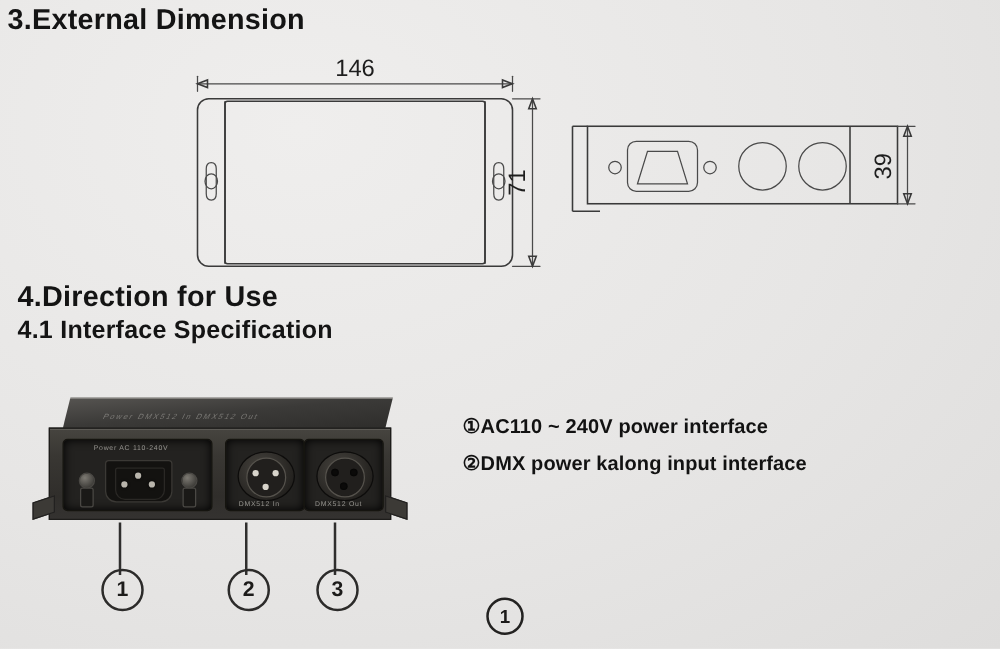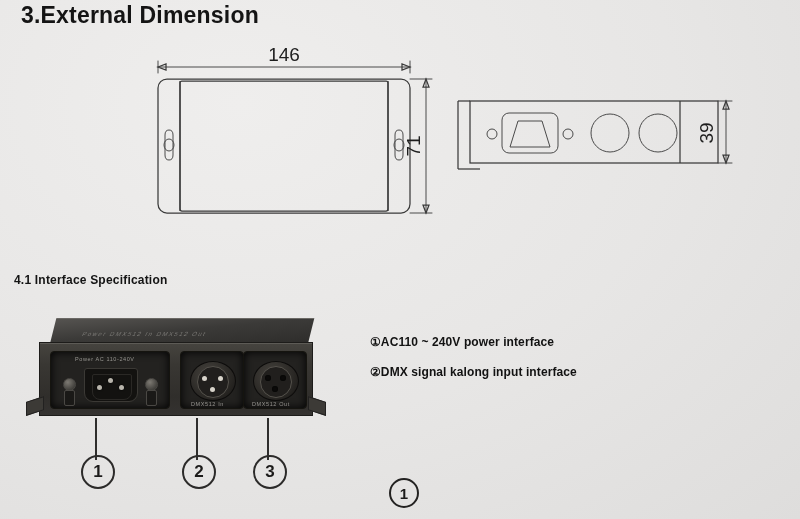--- a/index.html
+++ b/index.html
@@ -26,26 +26,25 @@
 
   
   .h-sec {
     font-size: 23px;
     font-weight: bold;
     letter-spacing: 0.2px;
     color: #141414;
     white-space: nowrap;
   }
   .h-sub {
-    font-size: 12px;
+    font-size: 20px;
     font-weight: bold;
     letter-spacing: 0.2px;
     color: #141414;
     white-space: nowrap;
-    margin-top: 20px;
   }
 
   
   svg { display: block; }
   .ln { stroke: #3a3a3a; fill: none; stroke-width: 1.25; }
   .ln-thin { stroke: #4a4a4a; fill: none; stroke-width: 1; }
   .dim-txt {
     font-family: "Liberation Sans", sans-serif;
     font-size: 19px;
     fill: #1e1e1e;
@@ -207,21 +206,21 @@
   }
 
   
   .legend {
     position: absolute;
     left: 370px;
     top: 327px;
     width: 425px;
   }
   .legend-row {
-    font-size: 12px;
+    font-size: 16px;
     font-weight: bold;
     color: #121212;
     letter-spacing: 0.1px;
     line-height: 30px;
     white-space: nowrap;
   }
 
   
   .page-num {
     position: absolute;
@@ -236,21 +235,21 @@
     font-size: 15px;
     font-weight: bold;
     color: #1b1a19;
   }
 </style>
 </head>
 <body>
 
 <div class="page">
 
-  <div class="abs h-sec" style="left:21px; top:2px;">3.External Dimension</div>
+  <div class="abs h-sec" style="left:6px; top:2px;">3.External Dimension</div>
 
   <div class="abs" style="left:140px; top:43px;">
     <svg width="640" height="185" viewBox="0 0 640 185">
 
       <g stroke-linecap="round">
         <line class="ln-thin" x1="18" y1="30" x2="18" y2="18"></line>
         <line class="ln-thin" x1="270" y1="30" x2="270" y2="18"></line>
         <line class="ln-thin" x1="18" y1="24" x2="270" y2="24"></line>
         <path class="ln" d="M18 24 l8 -3 v6 z" fill="#3a3a3a" stroke="none"></path>
         <path class="ln" d="M270 24 l-8 -3 v6 z" fill="#3a3a3a" stroke="none"></path>
@@ -307,20 +306,21 @@
       </g>
 
       <text class="dim-txt" x="144" y="18" text-anchor="middle">146</text>
 
       <text class="dim-txt" x="280" y="103" text-anchor="middle" transform="rotate(-90 280 103)">71</text>
 
       <text class="dim-txt" x="573" y="90" text-anchor="middle" transform="rotate(-90 573 90)">39</text>
     </svg>
   </div>
 
+  <div class="abs h-sec" style="left:14px; top:224px;">4.Direction for Use</div>
 
   <div class="abs h-sub" style="left:14px; top:253px;">4.1 Interface Specification</div>
 
   <div class="photo-wrap">
 
     <div class="dev-top">
       <div class="dev-top-txt">Power   DMX512 In   DMX512 Out</div>
     </div>
 
     <div class="dev-face">
@@ -379,21 +379,21 @@
   <div class="leader" style="left:267px; top:418px; height:42px;"></div>
   <div class="callout-num" style="left:253px; top:455px;">
     <span>3</span>
   </div>
 
   <div class="legend">
     <div class="legend-row">
       <span>①</span><span>AC110 ~ 240V power interface</span>
     </div>
     <div class="legend-row">
-      <span>②</span><span>DMX signal kalong input interface</span>
+      <span>②</span><span>DMX power kalong input interface</span>
     </div>
   </div>
 
   <div class="page-num">
     <span>1</span>
   </div>
 
 </div>
 
 </body></html>

